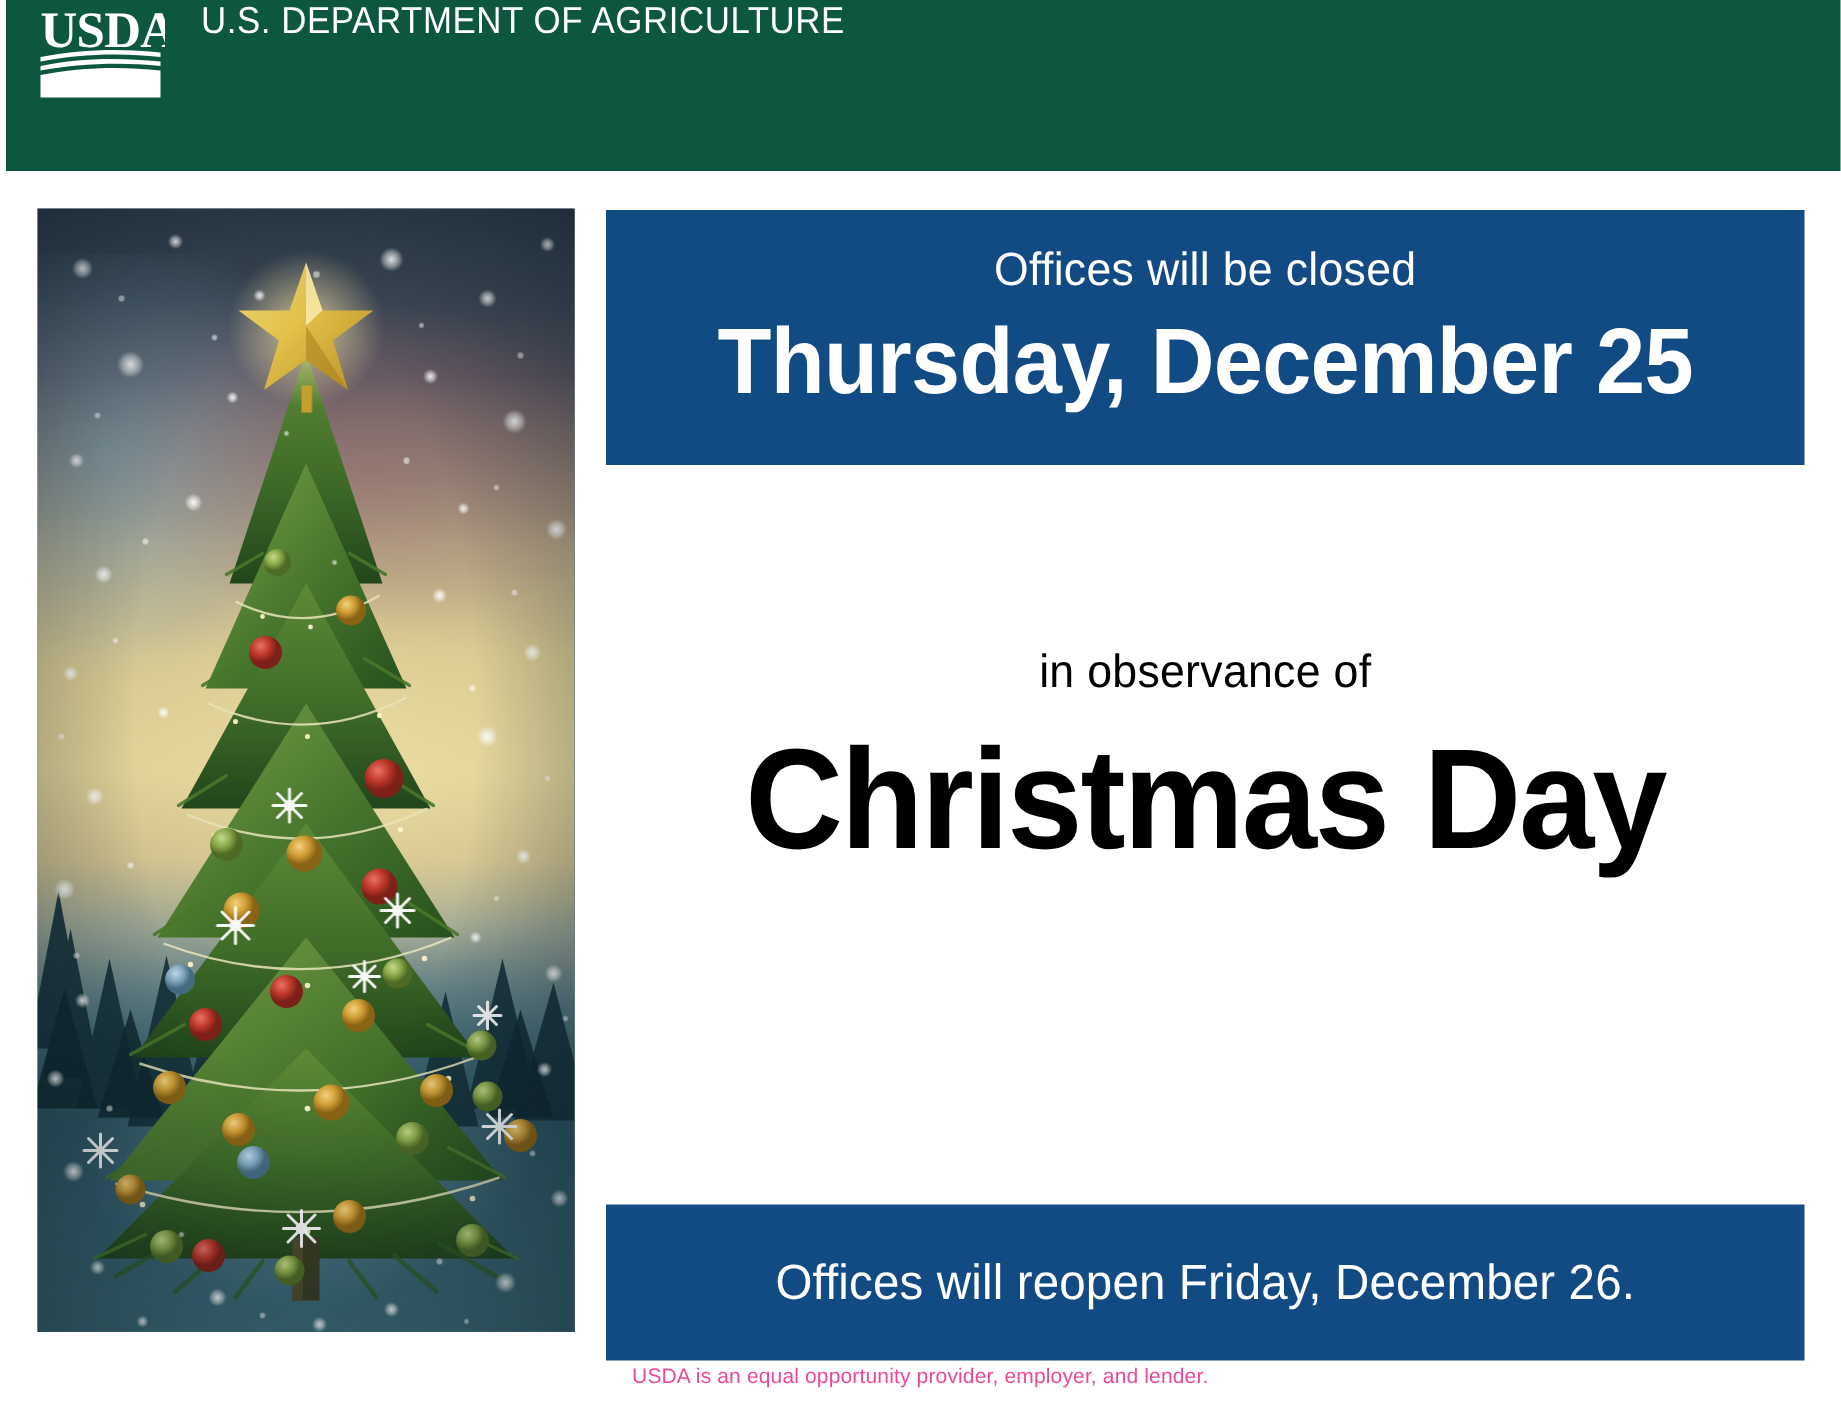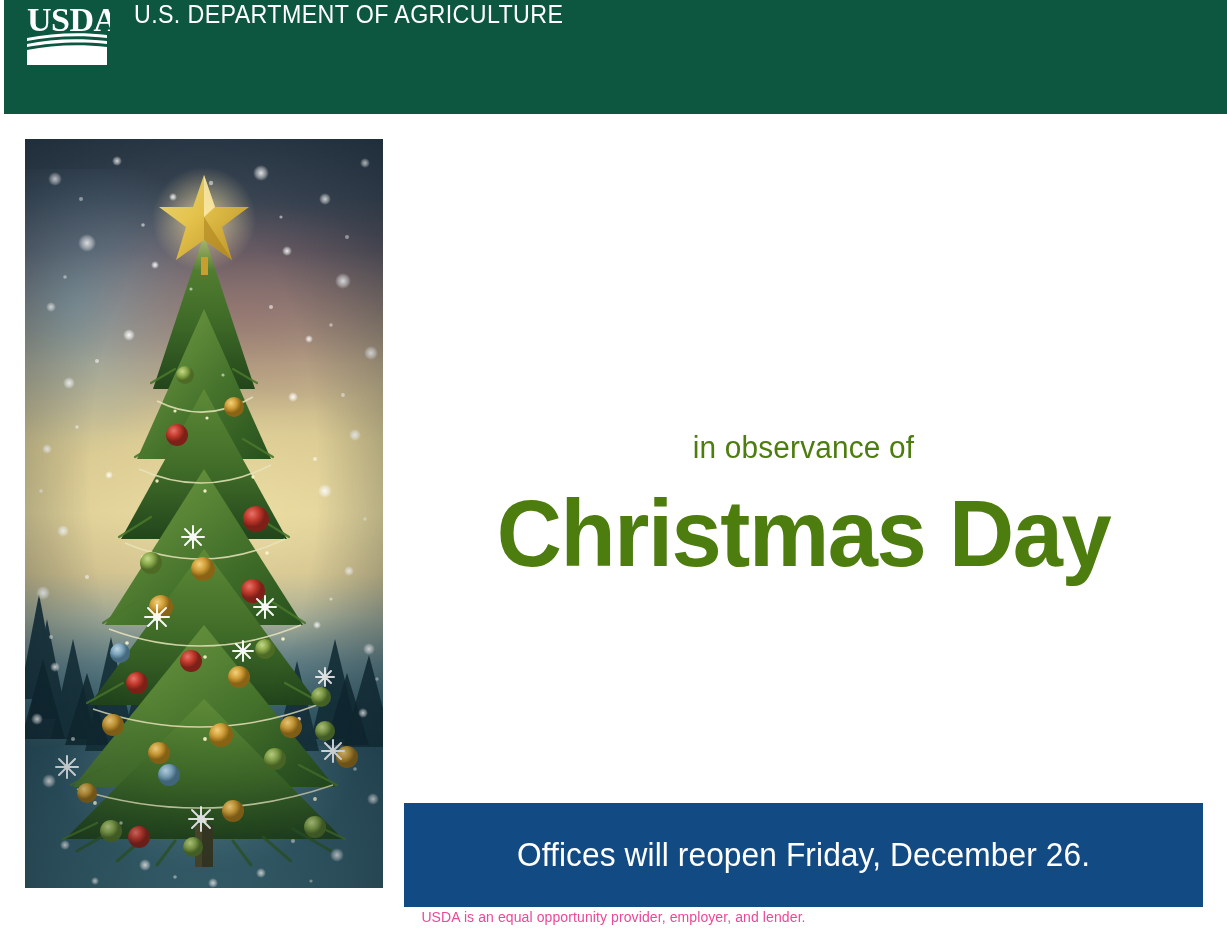--- a/index.html
+++ b/index.html
@@ -174,21 +174,21 @@
     letter-spacing: 0.1px;
     transform: scaleX(0.96);
   }
 
   .observance {
     position: absolute;
     left: 0;
     top: 316px;
     width: 799px;
     text-align: center;
-    color: #4d7c0f;
+    color: #000000;
   }
   .observance .small {
     font-size: 31px;
     font-weight: 400;
     letter-spacing: 0.2px;
     transform: scaleX(0.96);
   }
   .observance .big {
     font-size: 95px;
     font-weight: 700;
@@ -498,20 +498,24 @@
         <circle cx="150" cy="738" r="1.8"></circle>
           <circle cx="286" cy="742" r="1.6"></circle>
       </g>
     </svg>
 
     <div class="photo-vignette"></div>
   </div>
 
   <div class="right-col">
 
+    <div class="banner banner-top">
+      <div class="line1">Offices will be closed</div>
+      <div class="line2">Thursday, December 25</div>
+    </div>
 
     <div class="observance">
       <div class="small">in observance of</div>
       <div class="big">Christmas Day</div>
     </div>
 
     <div class="banner banner-bottom">
       <div class="line1">Offices will reopen Friday, December 26.</div>
     </div>
 

